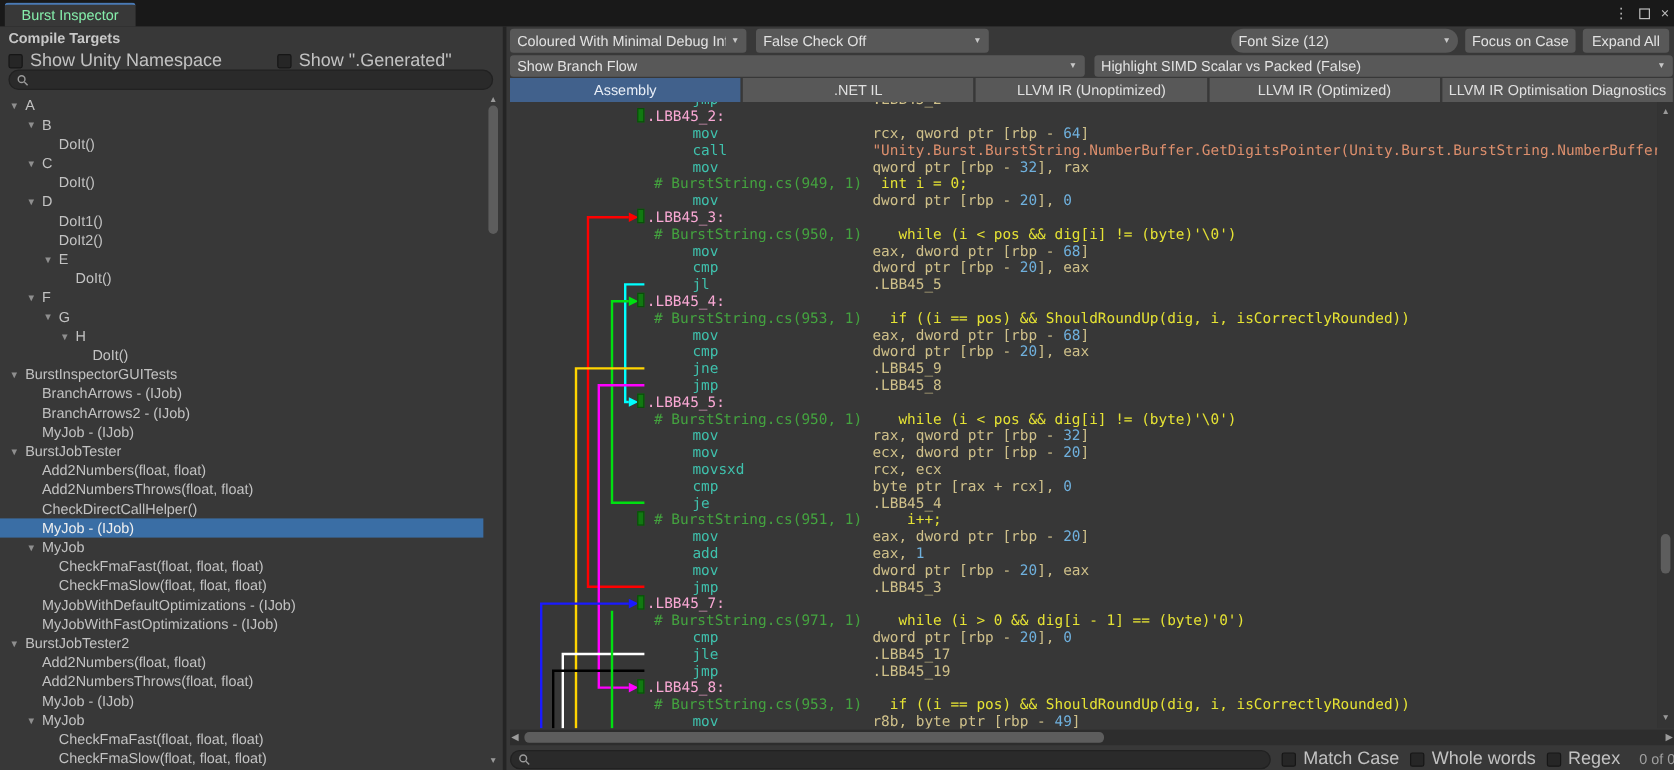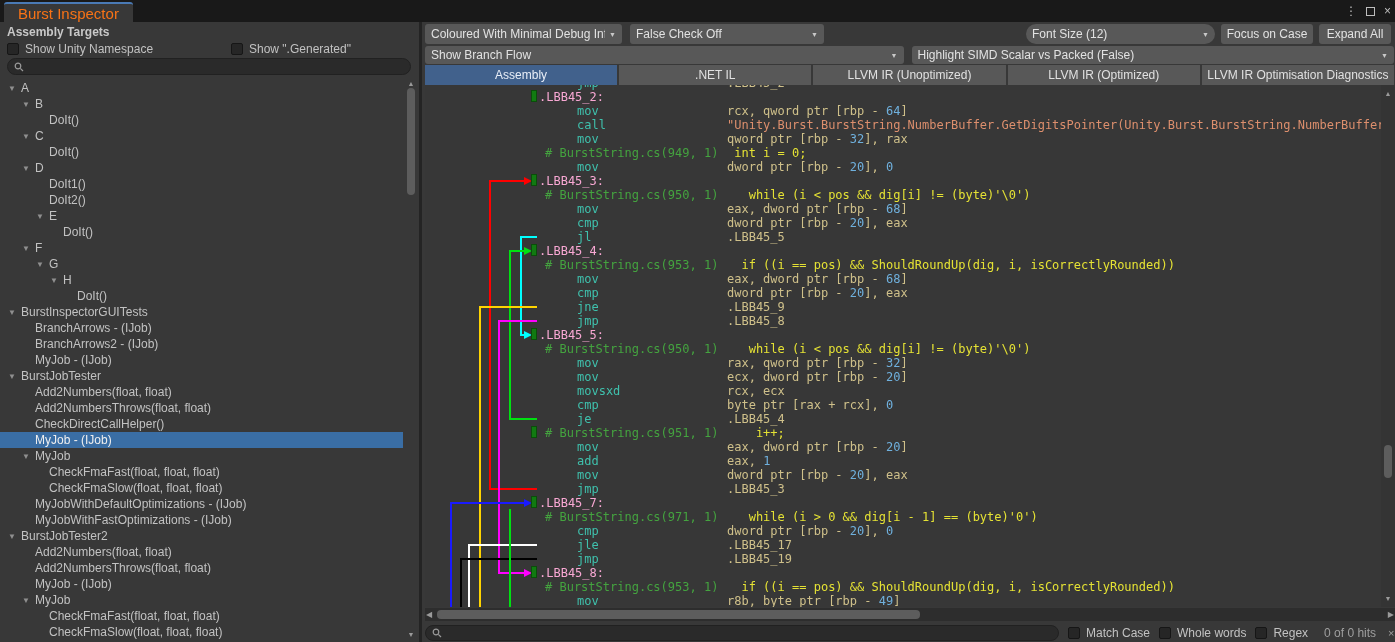--- a/index.html
+++ b/index.html
@@ -4,35 +4,35 @@
 <style>
   * { margin:0; padding:0; box-sizing:border-box; }
   html,body { background:#222; }
   body { font-family:"Liberation Sans", sans-serif; }
   .window { position:relative; width:1395px; height:642px; background:#383838; overflow:hidden; }
 
   
   .titlebar { position:absolute; top:0; left:0; right:0; height:22px; background:#191919; }
   .doc-tab { position:absolute; left:4px; top:2px; height:20px; background:#383838; border-top:2px solid #4a7ab5;
              border-radius:3px 3px 0 0; padding:0 14px; display:flex; align-items:center;
-             font-size:15px; color:#f97316; }
+             font-size:12px; color:#86efac; }
   .win-controls { position:absolute; right:4px; top:0; height:22px; display:flex; align-items:center; gap:9px; color:#bdbdbd; }
   .dots { font-size:12px; line-height:1; }
   .maxbox { width:9px; height:9px; border:1.5px solid #bdbdbd; display:inline-block; }
   .closex { font-size:12px; line-height:1; }
 
   .content { position:absolute; top:22px; left:0; right:0; bottom:0; }
 
   
   .left-panel { position:absolute; left:0; top:0; width:422px; height:620px; border-right:3px solid #242424; }
   .lp-header { position:absolute; top:3px; left:7px; font-size:12px; font-weight:bold; color:#c8c8c8; }
   .lp-checks { position:absolute; top:20px; left:0; right:0; height:16px; }
   .cbgroup { position:absolute; display:flex; align-items:center; gap:6px; }
   .cb { width:12px; height:12px; background:#262626; border:1px solid #161616; border-radius:2px; display:inline-block; }
-  .cblabel { font-size:12px; color:#c2c2c2; }
+  .cblabel { font-size:15px; color:#c2c2c2; }
   .searchbox { position:absolute; background:#2a2a2a; border:1px solid #212121; border-radius:9px;
                display:flex; align-items:center; padding:0 6px; gap:4px; }
   .lp-search { top:36px; left:7px; width:404px; height:17px; }
   .searchbox input { background:transparent; border:none; outline:none; color:#cfcfcf; font-size:11px; flex:1; min-width:0; }
   .tree { position:absolute; top:56px; left:0; right:16px; bottom:0; overflow:hidden; }
   .trow { position:absolute; left:0; right:0; height:16px; display:flex; align-items:center; font-size:12px; color:#c2c2c2; white-space:nowrap; }
   .trow.sel { background:#3a6ea5; color:#efefef; }
   .tri { display:inline-block; width:13px; font-size:8px; color:#8f8f8f; text-align:left; }
   .lp-scroll { position:absolute; right:1px; top:56px; bottom:2px; width:14px; }
   .lp-thumb { position:absolute; left:3px; width:8px; border-radius:4px; background:#5d5d5d; }
@@ -96,21 +96,21 @@
     <div class="win-controls">
       <span class="dots">⋮</span>
       <span class="maxbox"></span>
       <span class="closex">×</span>
     </div>
   </div>
 
   <div class="content">
 
     <div class="left-panel">
-      <div class="lp-header">Assembly Targets</div>
+      <div class="lp-header">Compile Targets</div>
 
       <div class="lp-checks">
         <div class="cbgroup" style="left:7px;">
           <span class="cb"></span>
           <span class="cblabel">Show Unity Namespace</span>
         </div>
         <div class="cbgroup" style="left:231px;">
           <span class="cb"></span>
           <span class="cblabel">Show ".Generated"</span>
         </div>

